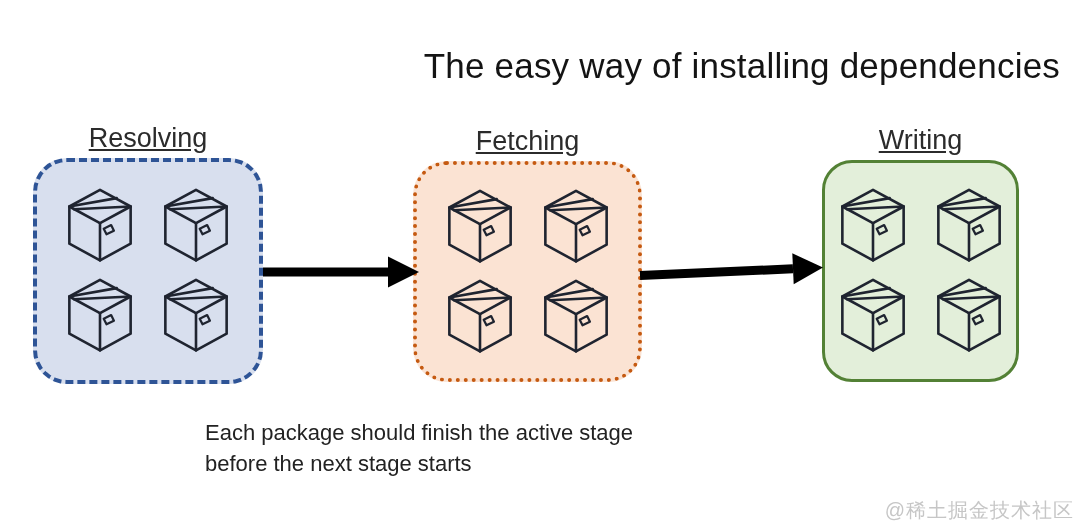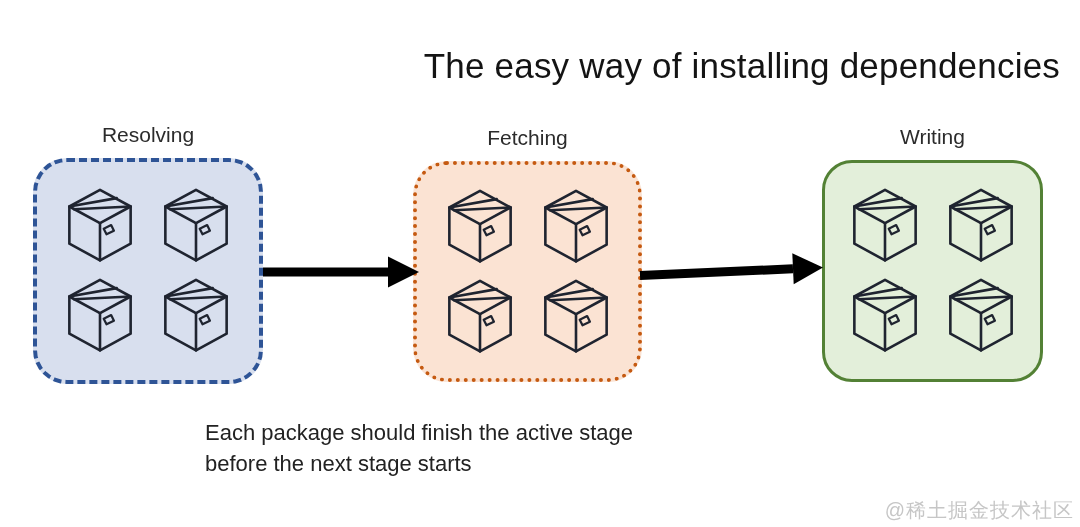--- a/index.html
+++ b/index.html
@@ -27,38 +27,39 @@
 
   .stage {
     position: absolute;
   }
   .stage-label {
     position: absolute;
     top: -35px;
     left: 0;
     width: 100%;
     text-align: center;
-    font-size: 21px;
+    font-size: 27px;
     color: #2b2b2b;
+    text-decoration: underline;
   }
   .stage-box {
     box-sizing: border-box;
     width: 100%;
     height: 100%;
     border-radius: 34px;
     display: grid;
     grid-template-columns: repeat(2, 72px);
     gap: 12px 24px;
     place-content: center;
   }
   .stage-resolving { left: 33px; top: 158px; width: 230px; height: 226px; }
   .stage-resolving .stage-box { border: 4px dashed #2e5496; background: #d8dfee; }
   .stage-fetching { left: 413px; top: 161px; width: 229px; height: 221px; }
   .stage-fetching .stage-box { border: 4px dotted #c55a11; background: #fbe3d3; }
-  .stage-writing { left: 822px; top: 160px; width: 221px; height: 222px; }
+  .stage-writing { left: 822px; top: 160px; width: 197px; height: 222px; }
   .stage-writing .stage-box { border: 3px solid #538135; background: #e3efda; border-radius: 30px; }
 
   .pkg { width: 72px; height: 78px; display: block; }
 
   .arrows {
     position: absolute;
     left: 0; top: 0;
     width: 1080px; height: 527px;
     pointer-events: none;
   }

